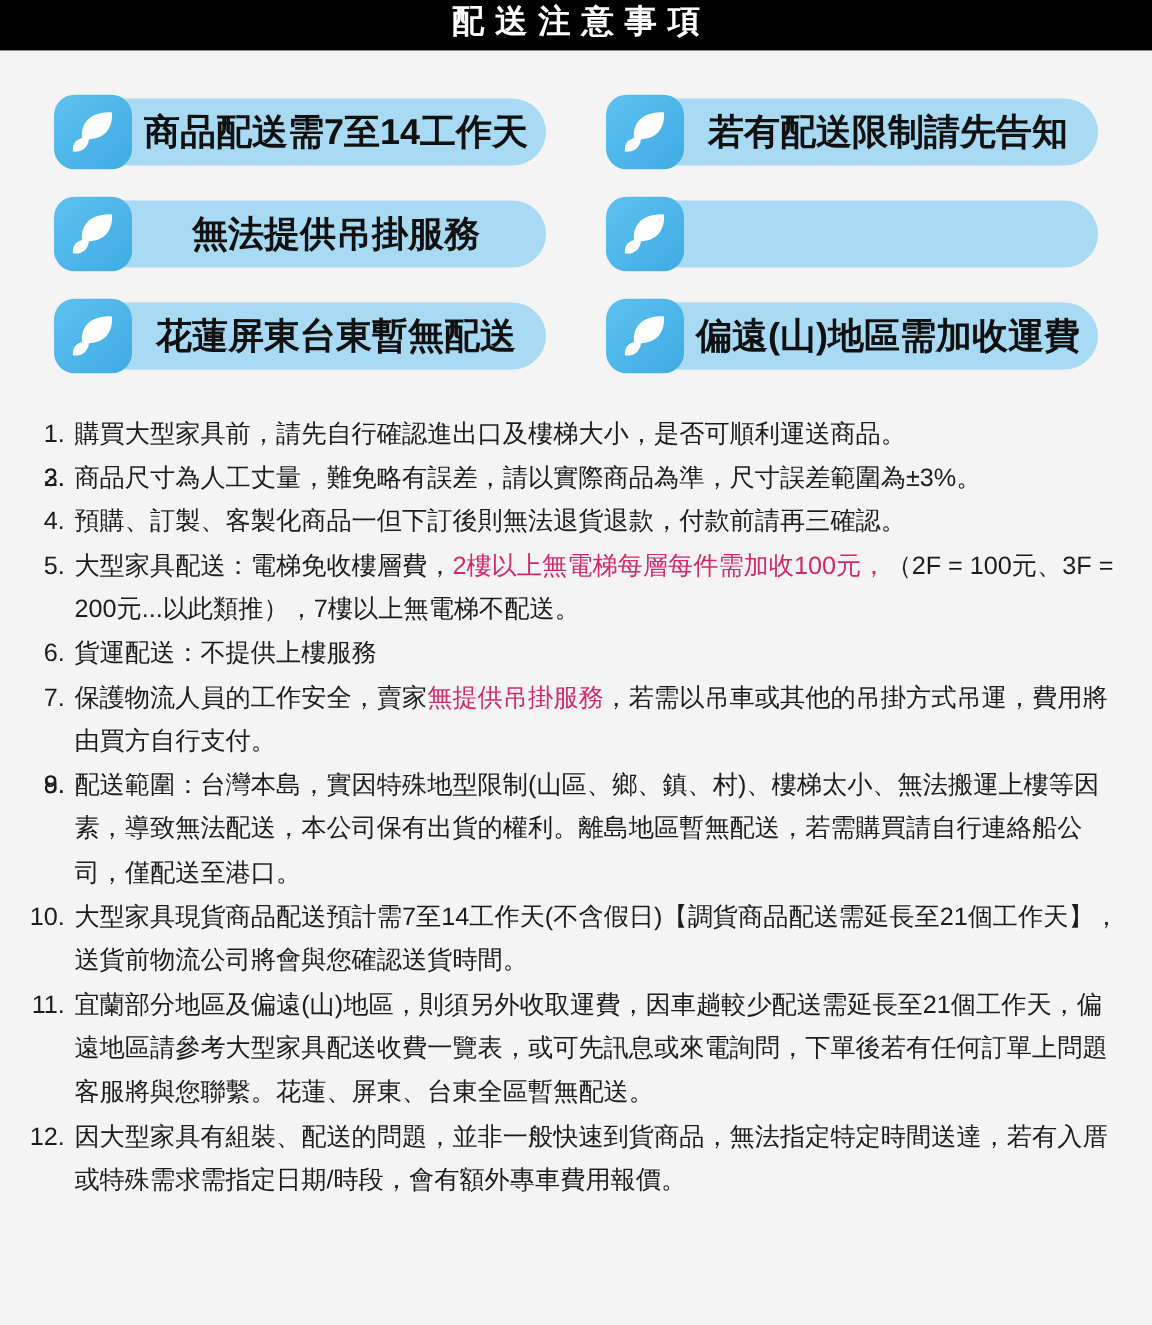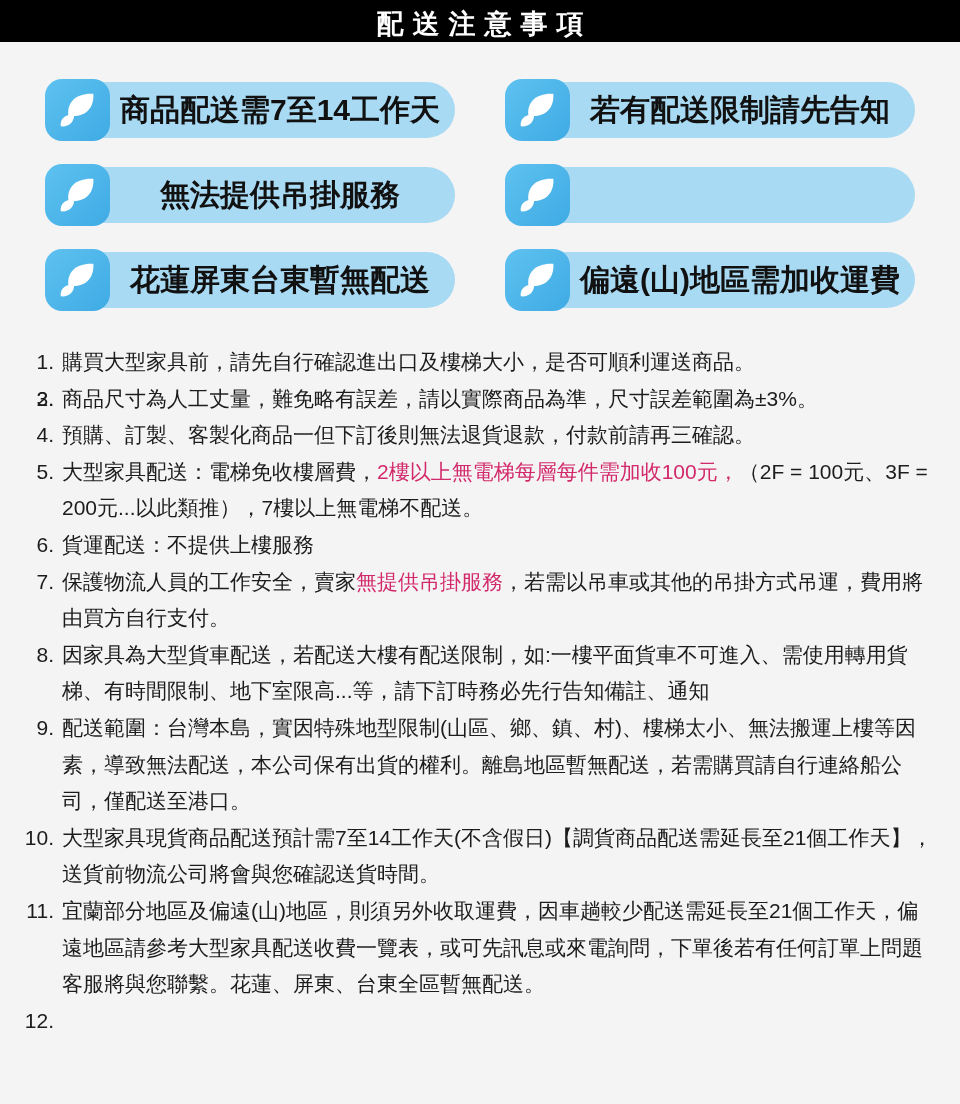--- a/index.html
+++ b/index.html
@@ -6,21 +6,21 @@
   html, body { width:960px; }
   body {
     width:960px; height:1104px;
     background: var(--page-bg, #f4f4f4);
     font-family: "Liberation Sans", "DejaVu Sans", sans-serif;
     overflow:hidden;
   }
   .header {
     height:42px;
     background: var(--header-bg, #000);
-    display:flex; align-items:flex-end; justify-content:center;
+    display:flex; align-items:flex-start; justify-content:center;
   }
   .header h1 {
     color: var(--header-text, #fff);
     font-size:27px; font-weight:700;
     letter-spacing:9px; text-indent:9px;
     white-space:nowrap;
   }
   .badges {
     margin:40px 45px 0 45px;
     display:grid;
@@ -161,35 +161,35 @@
     <span class="note-text"><span>貨運配送：不提供上樓服務</span></span>
   </li>
 
   <li class="note">
     <span class="note-num">7.</span>
     <span class="note-text"><span>保護物流人員的工作安全，賣家</span><span class="highlight">無提供吊掛服務</span><span>，若需以吊車或其他的吊掛方式吊運，費用將由買方自行支付。</span></span>
   </li>
 
   <li class="note">
     <span class="note-num">8.</span>
-    <span class="note-text"><span>因家具為大型貨車配送，若配送大樓有配送限制，如:一樓平面貨車不可進入、需使用轉用貨梯、有時間限制、地下室限高...等，請下訂時務必先行告知備註、通知</span></span>
   </li>
 
   <li class="note">
     <span class="note-num">9.</span>
     <span class="note-text"><span>配送範圍：台灣本島，實因特殊地型限制(山區、鄉、鎮、村)、樓梯太小、無法搬運上樓等因素，導致無法配送，本公司保有出貨的權利。離島地區暫無配送，若需購買請自行連絡船公司，僅配送至港口。</span></span>
   </li>
 
   <li class="note">
     <span class="note-num">10.</span>
     <span class="note-text"><span>大型家具現貨商品配送預計需7至14工作天(不含假日)【調貨商品配送需延長至21個工作天】，送貨前物流公司將會與您確認送貨時間。</span></span>
   </li>
 
   <li class="note">
     <span class="note-num">11.</span>
     <span class="note-text"><span>宜蘭部分地區及偏遠(山)地區，則須另外收取運費，因車趟較少配送需延長至21個工作天，偏遠地區請參考大型家具配送收費一覽表，或可先訊息或來電詢問，下單後若有任何訂單上問題客服將與您聯繫。花蓮、屏東、台東全區暫無配送。</span></span>
   </li>
 
   <li class="note">
     <span class="note-num">12.</span>
+    <span class="note-text"><span>因大型家具有組裝、配送的問題，並非一般快速到貨商品，無法指定特定時間送達，若有入厝或特殊需求需指定日期/時段，會有額外專車費用報價。</span></span>
   </li>
 </ol>
 </div>
 
 </body></html>

